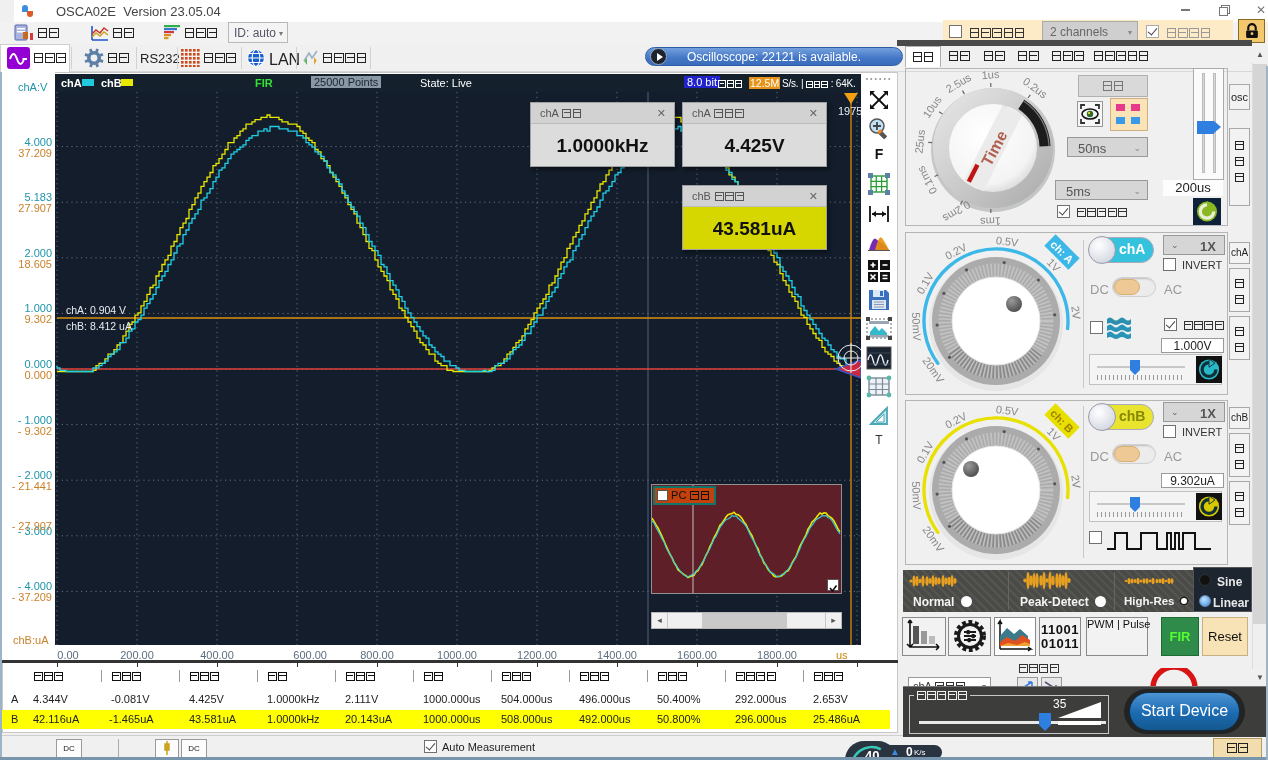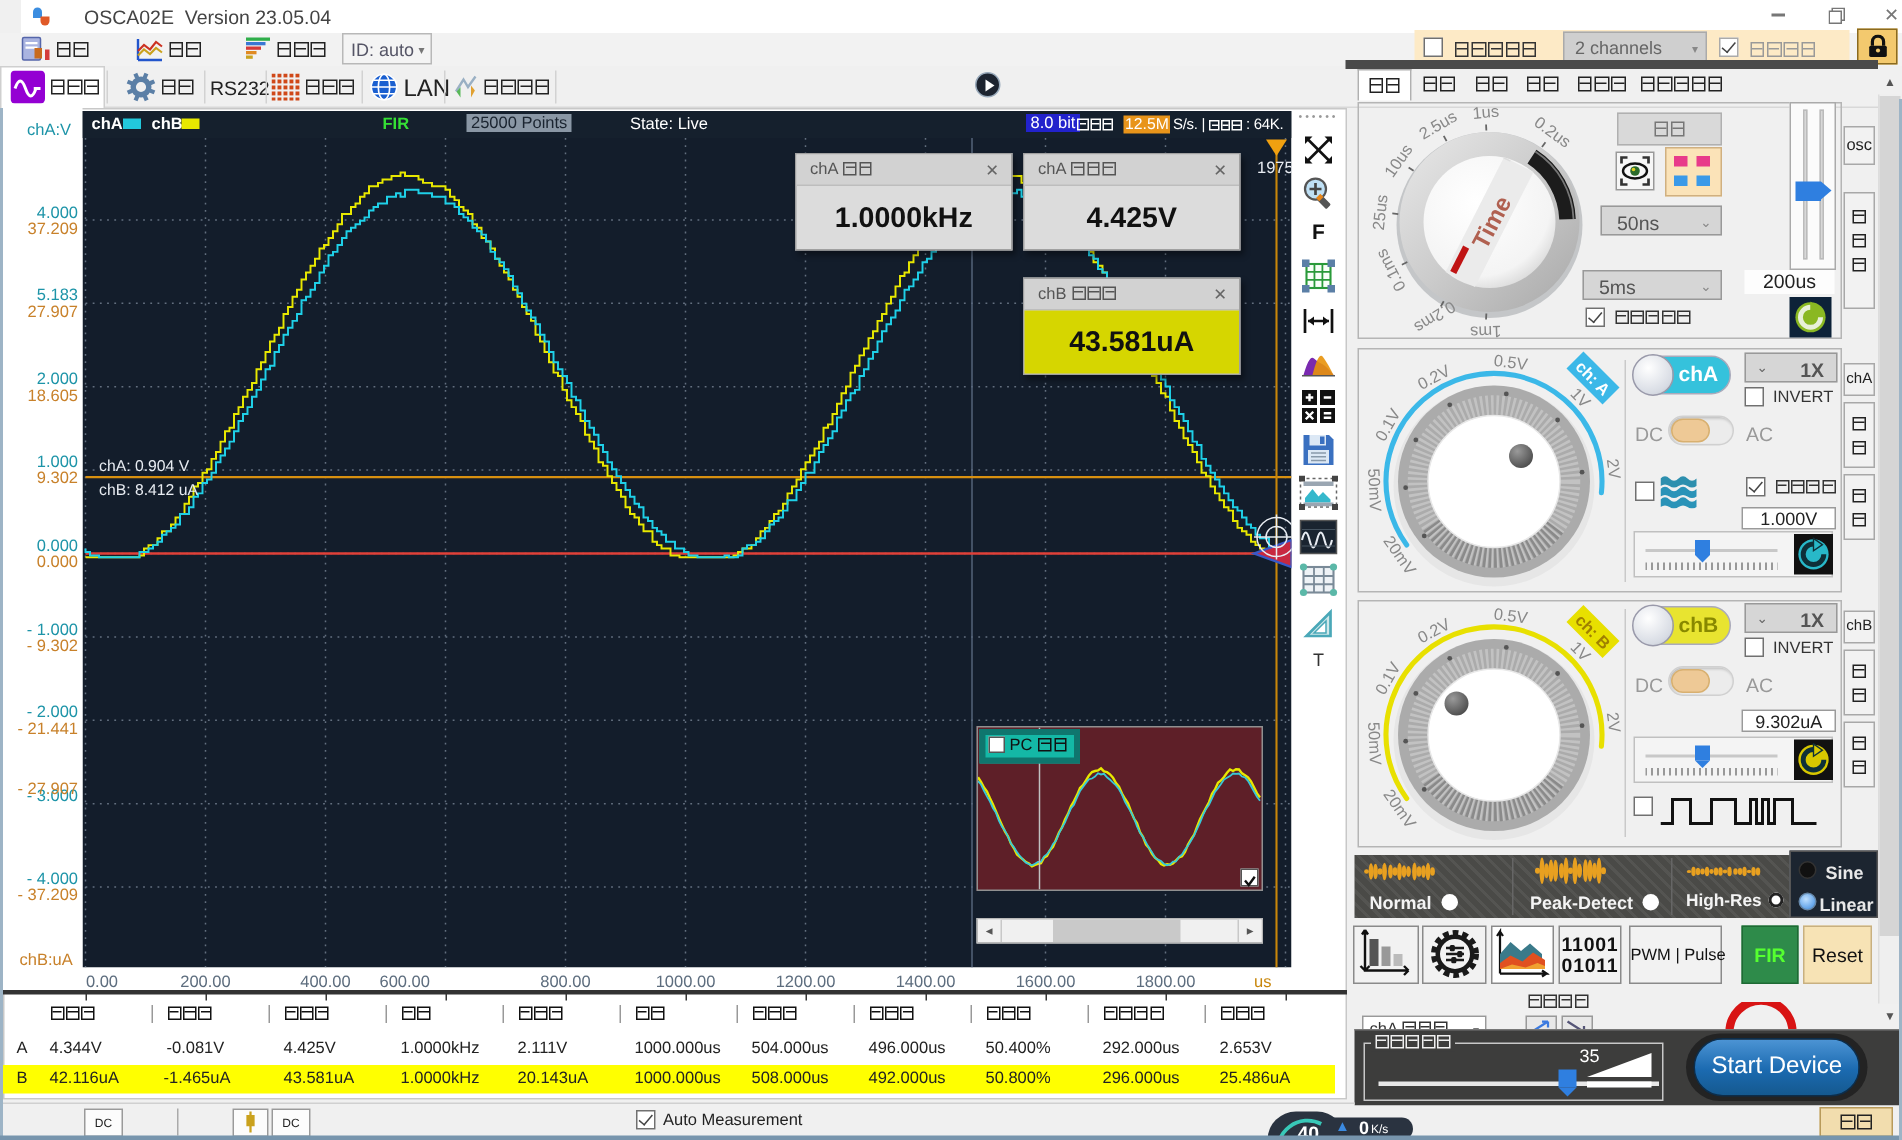--- a/index.html
+++ b/index.html
@@ -150,20 +150,21 @@
   <path d="M6 17 l0 -7 l-2.6 3.2 z" fill="#58b858"></path>
       <path d="M13 17 l0 -8 l2.6 3.4 z" fill="#e0a030"></path>
  </svg>
  <span class="ab" style="left:322px;top:7px;font-size:12px;color:#222"><i class="z"></i><i class="z"></i><i class="z"></i><i class="z"></i></span>
  <div class="ab" style="left:71px;top:3px;height:22px;width:1px;background:#d2d2d2"></div>
     <div class="ab" style="left:136px;top:3px;height:22px;width:1px;background:#d2d2d2"></div>
     <div class="ab" style="left:177px;top:3px;height:22px;width:1px;background:#d2d2d2"></div>
     <div class="ab" style="left:241px;top:3px;height:22px;width:1px;background:#d2d2d2"></div>
     <div class="ab" style="left:296px;top:3px;height:22px;width:1px;background:#d2d2d2"></div>
     <div class="ab" style="left:370px;top:3px;height:22px;width:1px;background:#d2d2d2"></div>
+ <div class="ab" style="left:645px;top:3px;width:258px;height:19px;border-radius:10px;background:linear-gradient(#74a0dd,#4377c6 60%,#3a6cba);border:1px solid #2f5ca6;color:#fff;font-size:12px;text-align:center;padding-top:2px">Oscilloscope: 22121 is available.</div>
  <div class="ab" style="left:650px;top:4px;width:17px;height:17px;border-radius:50%;background:#1d2430;border:1px solid #9ab">
    <div style="width:0;height:0;border:4px solid transparent;border-left:6px solid #fff;margin:4px 0 0 6px"></div>
     </div>
 </div>
 
 <div class="ab" style="left:897px;top:40px;width:355px;height:6px;background:#4a4a4a"></div>
 <div class="ab" style="left:905px;top:46px;width:36px;height:21px;background:#fff;border:1px solid #b0b0b0;border-bottom:none;font-size:12px;color:#222;text-align:center;padding-top:3px;z-index:3"><i class="z"></i><i class="z"></i></div>
 <span class="ab" style="left:948px;top:49px;font-size:12px;color:#222"><i class="z"></i><i class="z"></i></span>
 <span class="ab" style="left:983px;top:49px;font-size:12px;color:#222"><i class="z"></i><i class="z"></i></span>
 <span class="ab" style="left:1017px;top:49px;font-size:12px;color:#222"><i class="z"></i><i class="z"></i></span>
@@ -239,21 +240,21 @@
 <div class="axB" style="top:480px">- 21.441</div>
 <div class="axA" style="top:525px">- 3.000</div>
 <div class="axB" style="top:520px">- 27.907</div>
 <div class="axA" style="top:580px">- 4.000</div>
 <div class="axB" style="top:591px">- 37.209</div>
 <div class="ab" style="left:18px;top:81px;font-size:11px;color:#1d94a8">chA:V</div>
 <div class="ab" style="left:13px;top:634px;font-size:11px;color:#c8812a">chB:uA</div>
 <div class="xl" style="left:38px;width:60px;text-align:center">0.00</div>
 <div class="xl" style="left:107px;width:60px;text-align:center">200.00</div>
 <div class="xl" style="left:187px;width:60px;text-align:center">400.00</div>
-<div class="xl" style="left:253px;width:60px;text-align:left">600.00</div>
+<div class="xl" style="left:267px;width:60px;text-align:right">600.00</div>
 <div class="xl" style="left:347px;width:60px;text-align:center">800.00</div>
 <div class="xl" style="left:427px;width:60px;text-align:center">1000.00</div>
 <div class="xl" style="left:507px;width:60px;text-align:center">1200.00</div>
 <div class="xl" style="left:587px;width:60px;text-align:center">1400.00</div>
 <div class="xl" style="left:667px;width:60px;text-align:center">1600.00</div>
 <div class="xl" style="left:747px;width:60px;text-align:center">1800.00</div>
 <div class="xl" style="left:836px;color:#c8860a">us</div>
 <div class="mbox" style="left:530px;top:102px">
     <div class="mhead">chA <i class="z"></i><i class="z"></i><span class="mx">✕</span></div>
     <div class="mval">1.0000kHz</div>
@@ -266,21 +267,21 @@
     <div class="mhead">chB <i class="z"></i><i class="z"></i><i class="z"></i><span class="mx">✕</span></div>
     <div class="mval" style="background:#d6d600">43.581uA</div>
   </div>
 
 <div class="ab" style="left:651px;top:484px;width:191px;height:110px;background:#5e1f28;border:1px solid #909090;z-index:2">
  <svg width="189" height="108" viewBox="0 0 189 108">
       <path d="M0.0 33.1L2.0 36.3L4.0 40.0L6.0 42.8L8.0 47.2L10.0 51.3L12.0 56.0L14.0 60.7L16.0 65.1L18.0 69.4L20.0 72.6L22.0 77.4L24.0 80.5L26.0 84.7L28.0 86.4L30.0 88.0L32.0 89.7L34.0 90.7L36.0 92.6L38.0 91.6L40.0 90.9L42.0 90.4L44.0 86.8L46.0 85.6L48.0 81.8L50.0 79.5L52.0 74.8L54.0 70.0L56.0 66.6L58.0 61.4L60.0 57.6L62.0 52.5L64.0 49.1L66.0 45.1L68.0 40.3L70.0 38.4L72.0 35.3L74.0 32.0L76.0 29.7L78.0 29.0L80.0 28.6L82.0 27.2L84.0 29.3L86.0 29.8L88.0 31.2L90.0 33.4L92.0 37.0L94.0 39.4L96.0 44.0L98.0 47.5L100.0 50.5L102.0 56.0L104.0 60.7L106.0 63.7L108.0 69.8L110.0 72.9L112.0 78.0L114.0 80.3L116.0 84.2L118.0 86.7L120.0 88.4L122.0 91.0L124.0 91.9L126.0 91.2L128.0 91.5L130.0 90.6L132.0 88.6L134.0 86.6L136.0 85.9L138.0 82.9L140.0 78.1L142.0 74.6L144.0 71.7L146.0 66.2L148.0 61.1L150.0 57.4L152.0 53.6L154.0 49.8L156.0 44.2L158.0 41.3L160.0 36.9L162.0 35.3L164.0 33.0L166.0 30.2L168.0 28.0L170.0 29.0L172.0 27.8L174.0 28.0L176.0 30.6L178.0 31.8L180.0 33.3L182.0 36.0L184.0 39.9L186.0 43.9L188.0 46.7" fill="none" stroke="#e8e800" stroke-width="1.6"></path>
       <path d="M0.0 35.8L2.0 38.0L4.0 42.2L6.0 45.9L8.0 49.4L10.0 53.8L12.0 56.9L14.0 62.2L16.0 66.2L18.0 68.8L20.0 72.8L22.0 77.4L24.0 79.9L26.0 83.1L28.0 85.8L30.0 88.1L32.0 90.1L34.0 91.1L36.0 91.9L38.0 90.8L40.0 89.6L42.0 89.4L44.0 86.1L46.0 84.5L48.0 81.7L50.0 77.7L52.0 75.5L54.0 70.6L56.0 66.8L58.0 63.3L60.0 58.4L62.0 53.9L64.0 51.5L66.0 46.8L68.0 42.4L70.0 39.6L72.0 36.9L74.0 34.5L76.0 34.0L78.0 32.7L80.0 30.5L82.0 31.3L84.0 30.9L86.0 33.2L88.0 34.8L90.0 36.8L92.0 38.6L94.0 41.2L96.0 44.7L98.0 49.6L100.0 53.1L102.0 56.4L104.0 60.4L106.0 65.9L108.0 70.1L110.0 73.0L112.0 76.7L114.0 80.3L116.0 83.1L118.0 86.8L120.0 88.1L122.0 89.0L124.0 91.0L126.0 91.8L128.0 91.3L130.0 89.4L132.0 89.3L134.0 86.2L136.0 84.7L138.0 81.4L140.0 78.8L142.0 75.5L144.0 72.1L146.0 67.7L148.0 63.5L150.0 58.4L152.0 54.3L154.0 51.5L156.0 47.2L158.0 42.9L160.0 40.4L162.0 37.7L164.0 34.7L166.0 33.5L168.0 32.4L170.0 30.7L172.0 30.9L174.0 30.7L176.0 32.7L178.0 33.3L180.0 35.6L182.0 39.0L184.0 42.7L186.0 46.2L188.0 48.8" fill="none" stroke="#38c8d8" stroke-width="1.2"></path>
   <line x1="41" y1="0" x2="41" y2="108" stroke="#c0c0c0" stroke-width="1"></line>
     </svg>
- <div class="ab" style="left:1px;top:1px;background:#14b8a6;border:4px solid #0f766e;font-size:11px;color:#111;padding:1px 4px 2px 2px"><span style="display:inline-block;width:11px;height:11px;background:#fff;border:1px solid #555;vertical-align:-2px"></span> PC <i class="z"></i><i class="z"></i></div>
+ <div class="ab" style="left:1px;top:1px;background:#c2410c;border:2px solid #0f766e;font-size:11px;color:#111;padding:1px 4px 2px 2px"><span style="display:inline-block;width:11px;height:11px;background:#fff;border:1px solid #555;vertical-align:-2px"></span> PC <i class="z"></i><i class="z"></i></div>
  <div class="ab" style="right:2px;bottom:2px;width:12px;height:12px;background:#fff;border:1px solid #555">
   <svg width="10" height="10">
         <path d="M2 4 L4.5 7 L8.5 1.5" fill="none" stroke="#111" stroke-width="1.6"></path>
       </svg></div>
 </div>
 <div class="ab" style="left:651px;top:612px;width:191px;height:17px;background:#f0f0f0;border:1px solid #b8b8b8;z-index:3">
  <div class="ab" style="left:0;top:0;width:16px;height:15px;background:#f0f0f0;border-right:1px solid #c8c8c8;text-align:center;font-size:9px;color:#555;padding-top:2px">◂</div>
  <div class="ab" style="left:50px;top:0;width:85px;height:15px;background:#c9c9c9"></div>
  <div class="ab" style="right:0;top:0;width:16px;height:15px;background:#f0f0f0;border-left:1px solid #c8c8c8;text-align:center;font-size:9px;color:#555;padding-top:2px">▸</div>
 </div>
@@ -736,21 +737,21 @@
       </g>
     </svg></div>
 <div class="btn" style="left:994px;top:617px;width:42px;height:39px;background:#fff">
  <svg width="36" height="34" viewBox="0 0 36 34">
       <path d="M3 31 V3 l-2 3 M3 3 l2 3 M3 31 h31 l-3 -2 M34 31 l-3 2" stroke="#111" stroke-width="1.5" fill="none"></path>
  <path d="M3 18 l7 -8 l7 6 l6 -5 l8 7 V28 H3 Z" fill="#3a7a8a"></path>
       <path d="M3 24 l7 -5 l8 4 l7 -6 l8 5 V28 H3 Z" fill="#e05020"></path>
       <path d="M3 28 l8 -3 l9 2 l8 -3 l5 2 v2 H3 Z" fill="#f0a030"></path>
     </svg></div>
 <div class="btn" style="left:1039px;top:617px;width:42px;height:39px;font-weight:bold;font-size:13px;color:#111;letter-spacing:.5px;padding-top:5px;line-height:14px;white-space:nowrap">11001<br>01011</div>
-<div class="btn" style="left:1086px;top:617px;width:62px;height:39px;font-size:11px;color:#111;padding-top:13px;white-space:nowrap">PWM | Pulse</div>
+<div class="btn" style="left:1086px;top:617px;width:62px;height:39px;font-size:11px;color:#111;white-space:nowrap">PWM | Pulse</div>
 <div class="btn" style="left:1161px;top:617px;width:38px;height:39px;background:#2e8b4a;border-color:#1e6a34;color:#55ff30;font-size:13px;font-weight:bold;padding-top:11px">FIR</div>
 <div class="btn" style="left:1202px;top:617px;width:46px;height:39px;background:#f7e3b5;border-color:#c8b080;font-size:13px;color:#111;padding-top:11px">Reset</div>
 
 <span class="lbl" style="left:1018px;top:662px"><i class="z"></i><i class="z"></i><i class="z"></i><i class="z"></i></span>
 <div class="ab" style="left:908px;top:677px;width:83px;height:17px;background:#fff;border:1px solid #999;font-size:11px;color:#333;padding:2px 0 0 4px">chA <i class="z"></i><i class="z"></i><i class="z"></i><span style="position:absolute;right:4px;top:4px;font-size:8px;color:#777">▾</span></div>
 <div class="ab" style="left:1017px;top:677px;width:21px;height:16px;background:#e8e8e8;border:1px solid #999"><svg width="18" height="13">
       <path d="M3 10 L14 3 M14 3 l-4 0 M14 3 l0 4" stroke="#3b7ae0" stroke-width="1.5" fill="none"></path>
     </svg></div>
 <div class="ab" style="left:1041px;top:677px;width:21px;height:16px;background:#e8e8e8;border:1px solid #999"><svg width="18" height="13">
       <path d="M3 3 L14 10 M14 10 l-4 0 M14 10 l0 -4" stroke="#557" stroke-width="1.5" fill="none"></path>

